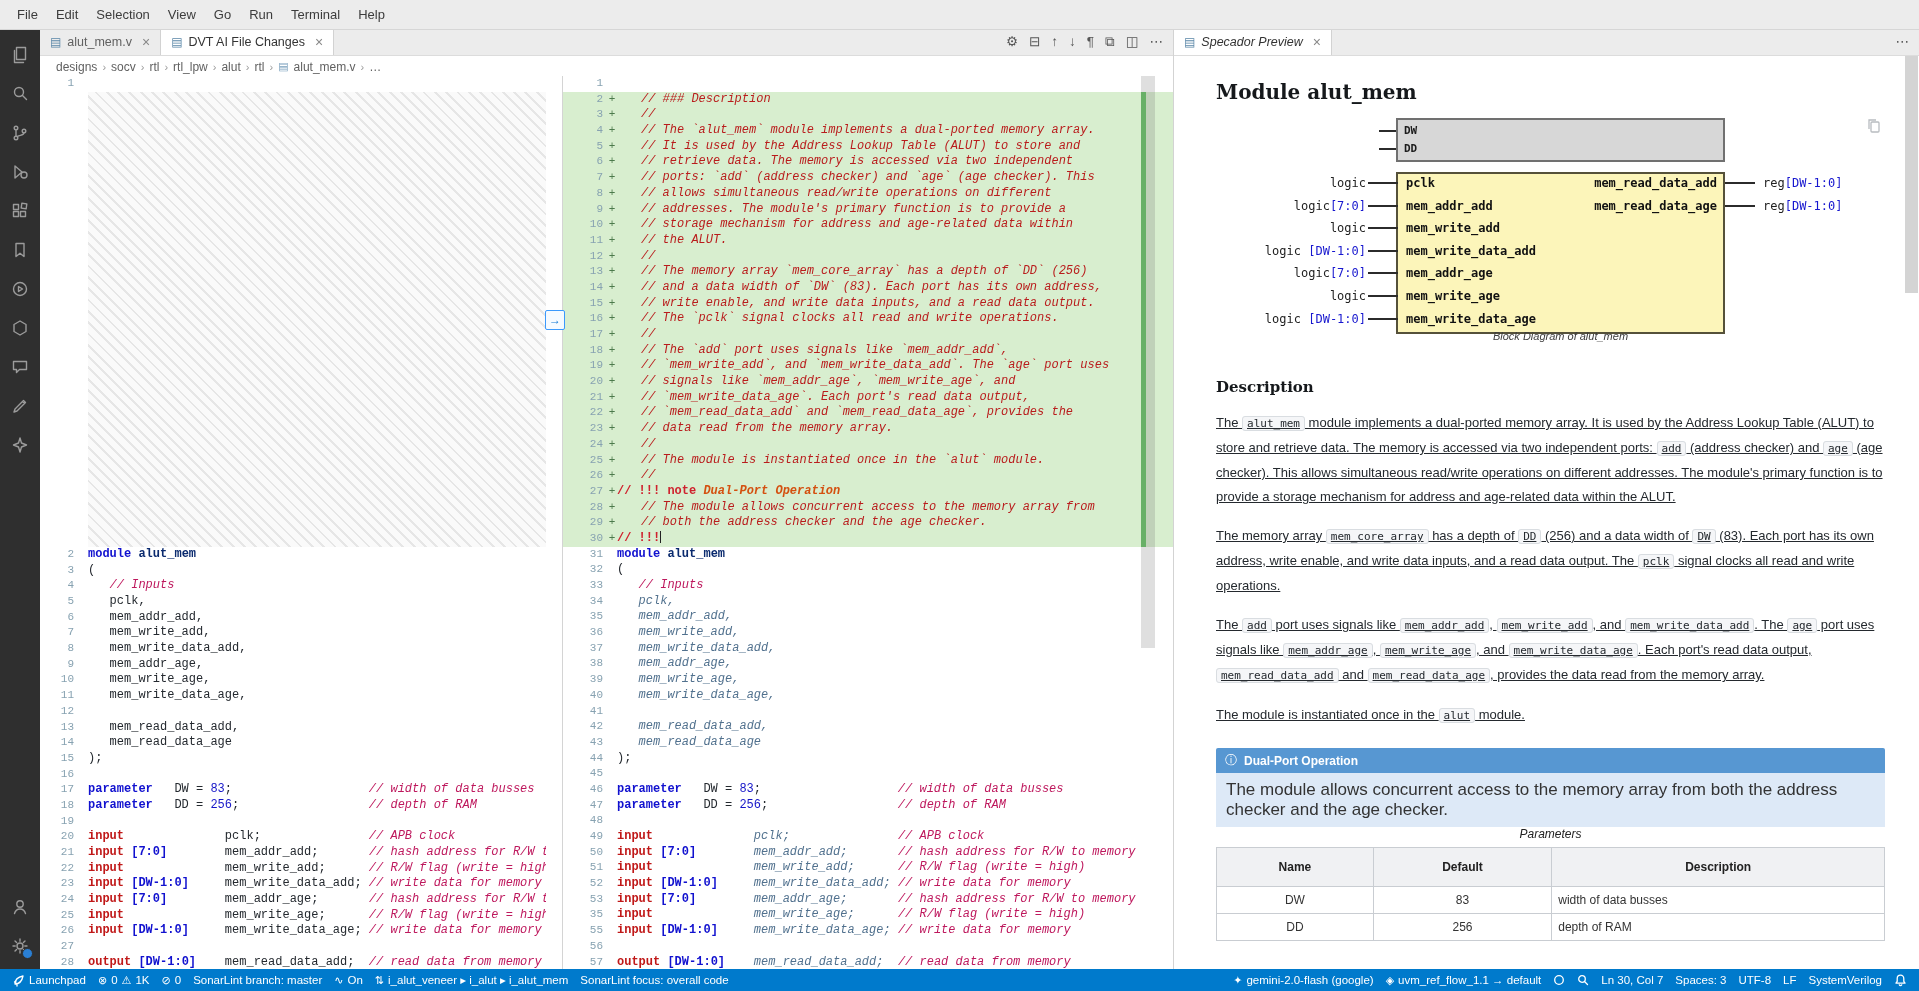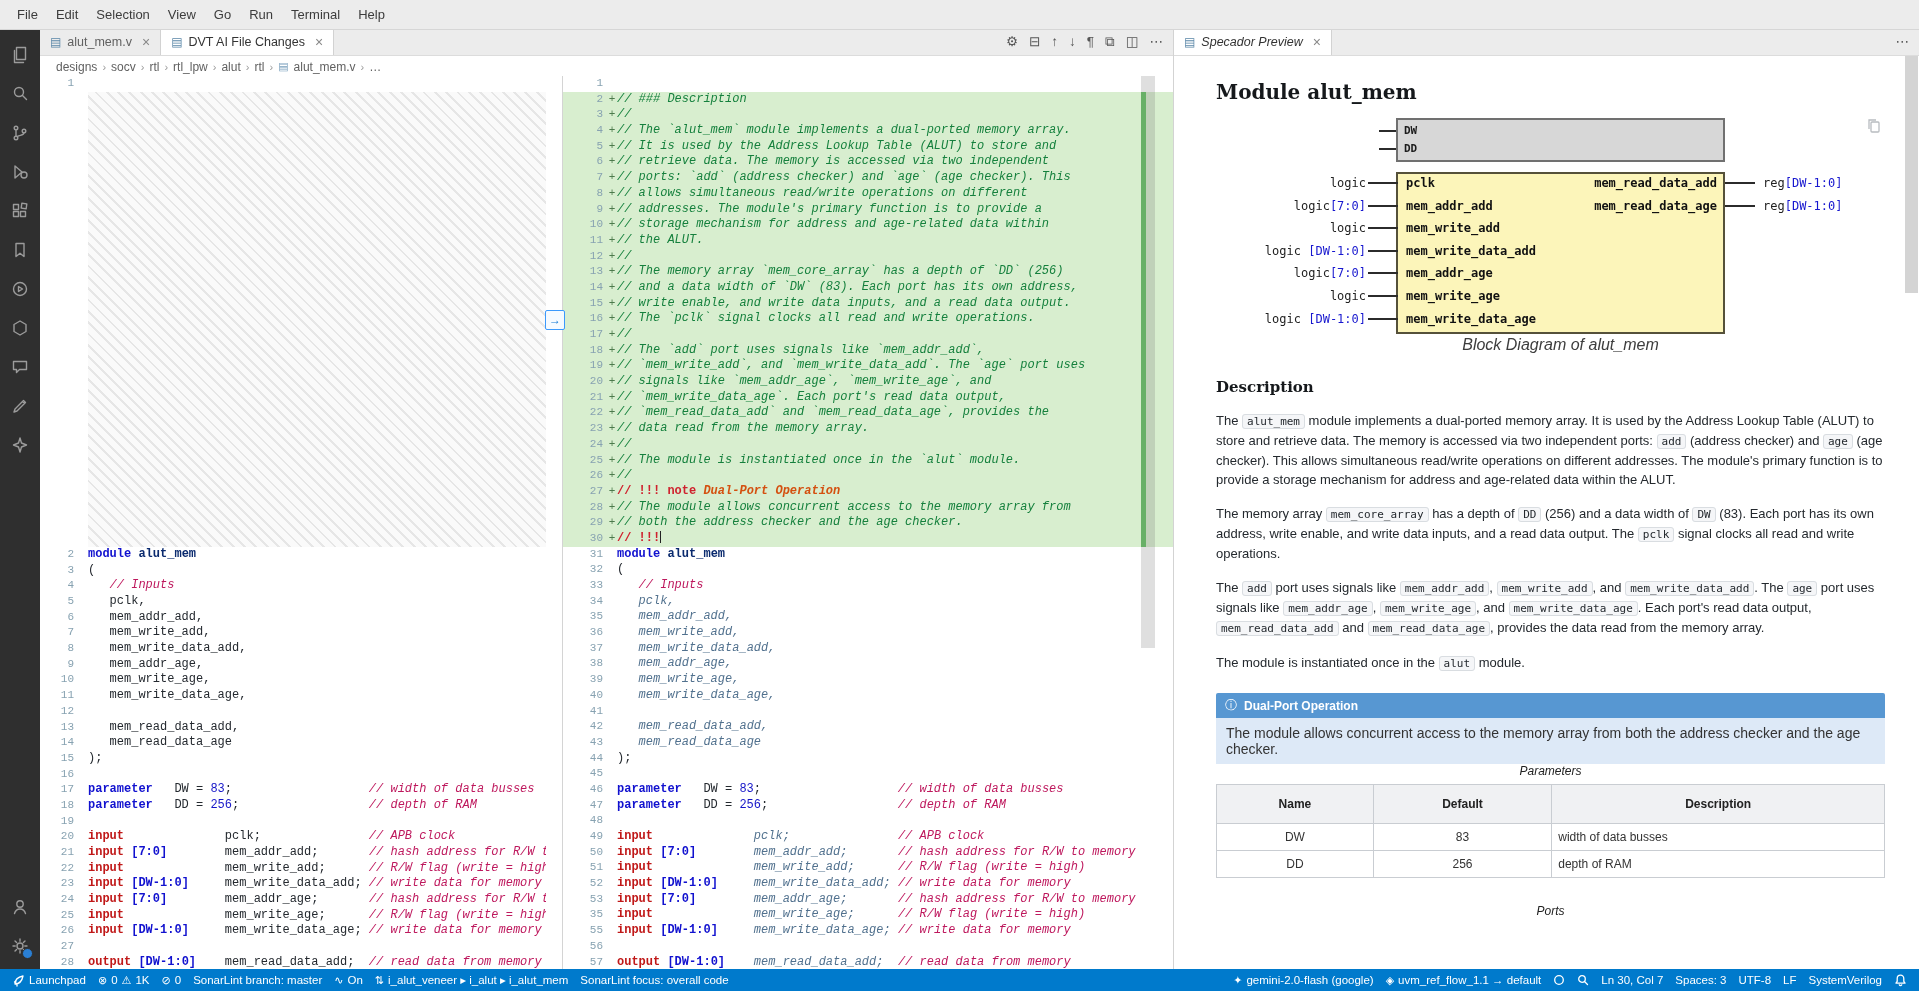--- a/index.html
+++ b/index.html
@@ -47,55 +47,55 @@
   .pane.right .ln{width:44px;padding-right:4px;}
   .pane.right .plus{width:10px;}
   .pane.right .code{width:520px;}
   .row.add{background:#d8eecf;}
   .gap-row{display:flex;}
   .gap-row .gln{width:48px;flex:none;}
   .gap-row .gcode{width:458px;flex:none;background:#fafafa;
      background-image:repeating-linear-gradient(45deg,#fafafa 0 6px,#e6e6e6 6px 8px);}
   .s-p{color:#24292f;} .s-k{color:#1111cf;font-weight:bold;} .s-m{color:#0a2a6e;font-weight:bold;}
   .s-io{color:#c01818;font-weight:bold;} .s-t{color:#1111cf;font-weight:bold;} .s-n{color:#1515c8;}
-  .s-c{color:#be185d;font-style:italic;} .s-cg{color:#15803d;font-style:italic;}
+  .s-c{color:#be185d;font-style:italic;} .s-cg{color:#b91c1c;font-style:italic;margin-left:24px;}
   .s-a{color:#cf222e;font-weight:bold;} .s-a2{color:#d4500f;font-weight:bold;font-style:italic;}
   .s-pi{color:#51718e;font-style:italic;}
   .cursor{display:inline-block;width:0;height:12px;border-left:1.5px solid #222;vertical-align:-2px;}
   .diff-arrow{position:absolute;left:505px;top:234px;width:18px;height:18px;border:1px solid #3b99fc;
               background:#f5faff;color:#1177d4;font-size:12px;display:flex;align-items:center;
               justify-content:center;z-index:4;border-radius:2px;}
   .sb-thumb{position:absolute;left:1101px;top:0;width:14px;height:572px;background:rgba(110,110,110,.22);z-index:2;}
   .sb-marks{position:absolute;left:1101px;top:16px;width:5px;height:455px;background:rgba(88,170,88,.85);z-index:2;}
   
   .panel{position:absolute;top:29px;left:1173px;right:0;bottom:22px;background:#fff;border-left:1px solid #d3d3d3;}
   .panel-content{position:absolute;top:27px;left:0;right:0;bottom:0;overflow:hidden;padding:0 34px 0 42px;}
   .pv-title{margin:24px 0 0;font-family:"DejaVu Serif",serif;font-weight:bold;font-size:20px;color:#15181b;}
   .pv-h2{margin:14px 0 0;font-family:"DejaVu Serif",serif;font-weight:bold;font-size:15px;color:#15181b;}
-  .pv-p{font-size:13px;line-height:19px;color:#24292e;margin:15px 0 0;}
+  .pv-p{font-size:13px;line-height:24px;color:#24292e;margin:15px 0 0;text-decoration:underline;}
   .chip{font-family:"DejaVu Sans Mono",monospace;font-size:11px;background:#f5f6f8;border:1px solid #d9dde1;
         border-radius:3px;padding:0 4px;color:#24292e;white-space:nowrap;}
   .diagram{position:relative;height:248px;margin-top:12px;width:669px;}
   .dparam{position:absolute;left:180px;top:2px;width:325px;height:40px;background:#d7d7d7;border:2px solid #707070;}
   .dparam-label{position:absolute;left:8px;font:bold 11px "DejaVu Sans Mono",monospace;color:#1c1c1c;}
   .dbox{position:absolute;left:180px;top:56px;width:325px;height:158px;background:#fcf5ba;border:2px solid #55513a;}
   .dwire{position:absolute;height:2px;background:#2b2b2b;}
   .dtype{position:absolute;left:0;width:150px;text-align:right;font-family:"DejaVu Sans Mono",monospace;
          font-size:12px;color:#222;white-space:pre;}
   .rng{color:#1717cf;}
   .dport{position:absolute;font:bold 12px "DejaVu Sans Mono",monospace;color:#111;white-space:pre;}
   .dport.out{right:168px;text-align:right;}
   .dout-label{position:absolute;left:547px;font-family:"DejaVu Sans Mono",monospace;font-size:12px;color:#222;white-space:pre;}
-  .dcaption{position:absolute;left:180px;top:220px;width:329px;text-align:center;font-size:16px;
+  .dcaption{position:absolute;left:180px;top:214px;width:329px;text-align:center;font-size:11px;
             font-style:italic;color:#3d3d3d;}
   .callout{margin-top:20px;}
   .callout-h{display:flex;align-items:center;gap:7px;background:#5797d2;color:#fff;font-size:12px;
              font-weight:bold;padding:4px 9px;border-radius:2px 2px 0 0;}
   .callout-i{font-size:12px;font-weight:normal;}
-  .callout-b{background:#dde9f7;padding:7px 10px;font-size:14px;color:#333;}
+  .callout-b{background:#dde9f7;padding:7px 10px;font-size:17px;color:#333;}
   .tbl-caption{text-align:center;font-style:italic;font-size:12px;color:#222;}
   table.params{width:100%;border-collapse:collapse;margin-top:6px;font-size:12px;}
   .params th{background:#f0f1f3;font-weight:bold;border:1px solid #c9cdd2;padding:12px;text-align:center;color:#222;}
   .params td{border:1px solid #c9cdd2;padding:6px;text-align:center;color:#333;}
   .params td.desc{text-align:left;}
   .ports-caption{text-align:center;font-style:italic;font-size:12px;margin-top:26px;color:#222;}
   .copy-btn{position:absolute;right:36px;top:88px;}
   .copy-btn svg{stroke:#b8bcc0;fill:none;stroke-width:1.3;}
   .panel-scroll{position:absolute;right:1px;top:27px;width:13px;height:237px;background:#d4d4d4;}
   

